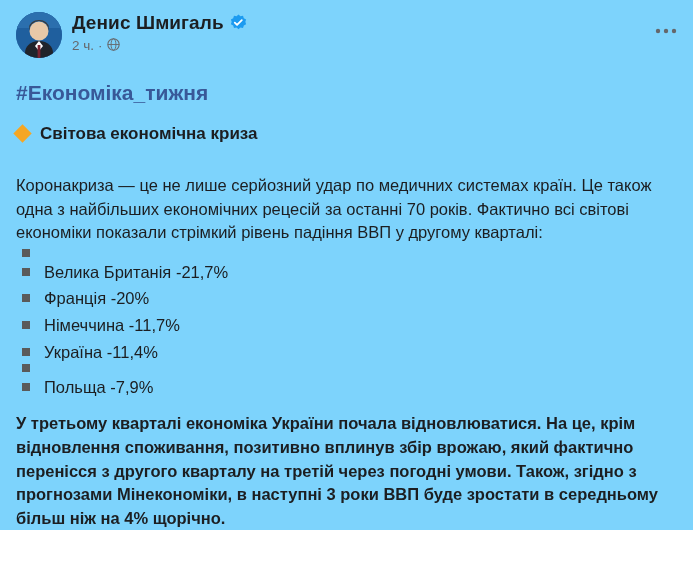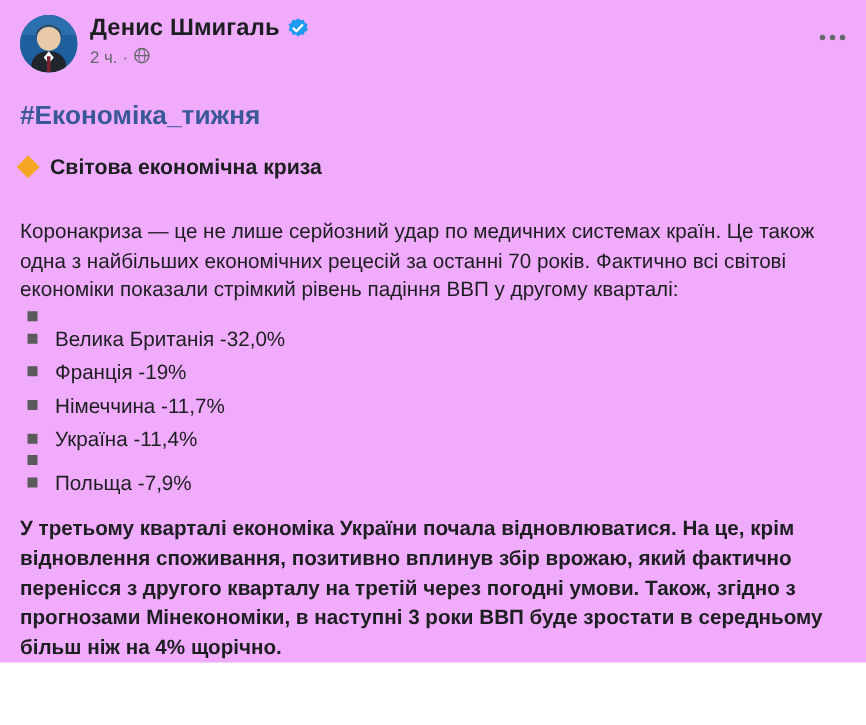--- a/index.html
+++ b/index.html
@@ -11,21 +11,21 @@
     height: 580px;
     background: #ffffff;
     font-family: "Liberation Sans", sans-serif;
     color: #1c1e21;
     overflow: hidden;
   }
   .post {
     width: 693px;
     box-sizing: border-box;
     padding: 12px 16px 0 16px;
-    background: #f0abfc;
+    background: #7dd3fc;
   }
   .post-header {
     display: flex;
     align-items: flex-start;
     position: relative;
     height: 52px;
   }
   .avatar {
     width: 46px;
     height: 46px;
@@ -211,25 +211,25 @@
     </div>
 
     <p class="para">Коронакриза — це не лише серйозний удар по медичних системах країн. Це також одна з найбільших економічних рецесій за останні 70 років. Фактично всі світові економіки показали стрімкий рівень падіння ВВП у другому кварталі:</p>
 
     <ul class="list">
       <li>
         <span class="bullet-sq"></span>
       </li>
       <li>
         <span class="bullet-sq"></span>
-        <span>Велика Британія -32,0%</span>
-      </li>
-      <li>
-        <span class="bullet-sq"></span>
-        <span>Франція -19%</span>
+        <span>Велика Британія -21,7%</span>
+      </li>
+      <li>
+        <span class="bullet-sq"></span>
+        <span>Франція -20%</span>
       </li>
       <li>
         <span class="bullet-sq"></span>
         <span>Німеччина -11,7%</span>
       </li>
       <li>
         <span class="bullet-sq"></span>
         <span>Україна -11,4%</span>
       </li>
       <li>

